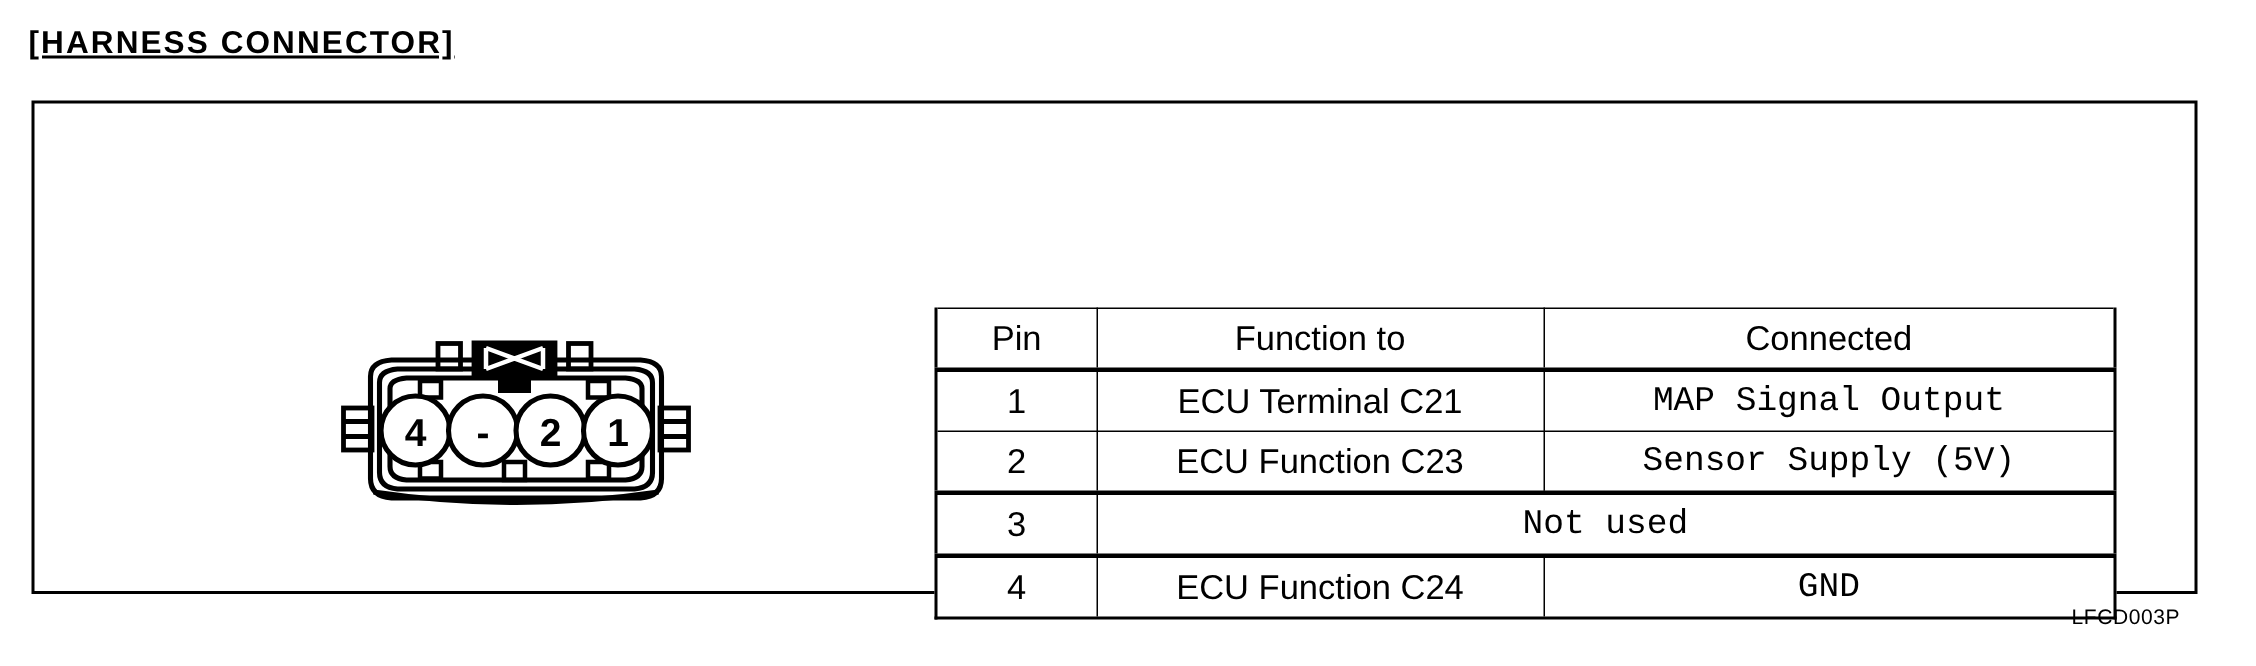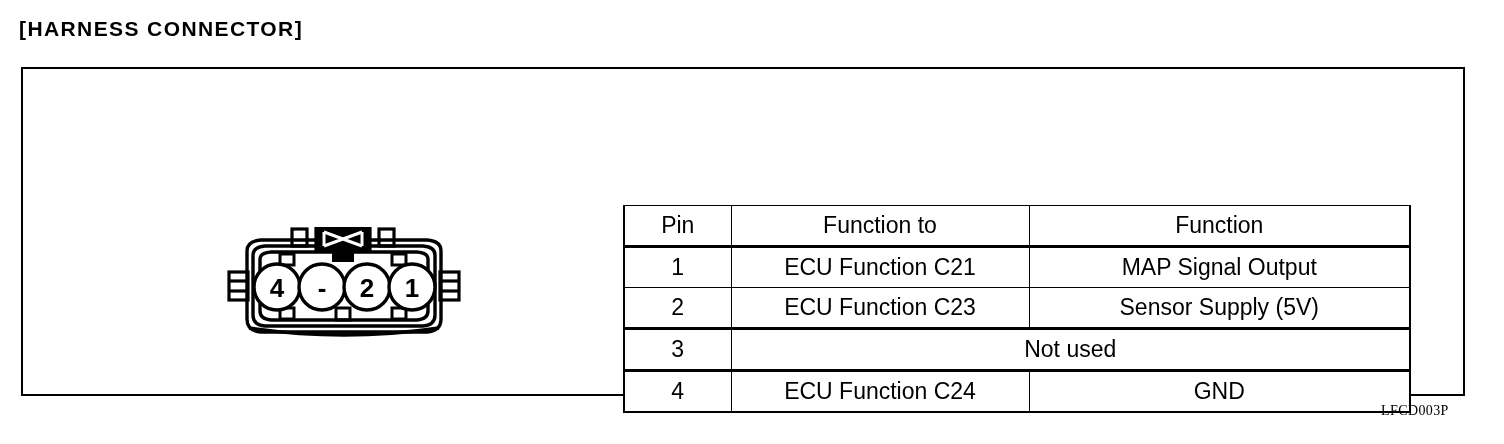--- a/index.html
+++ b/index.html
@@ -20,20 +20,21 @@
   
   #section-title {
     position: absolute;
     left: 19px;
     top: 18px;
     font-size: 21px;
     font-weight: bold;
     letter-spacing: 1.4px;
     white-space: nowrap;
     line-height: 1;
+    text-decoration: underline;
   }
 
   
   #figure-panel {
     position: absolute;
     left: 21px;
     top: 67px;
     width: 1444px;
     height: 329px;
     border: 2px solid #000000;
@@ -43,21 +44,20 @@
 
   
   #figure-code {
     position: absolute;
     left: 1381px;
     top: 404px;
     font-size: 14px;
     letter-spacing: 0.4px;
     white-space: nowrap;
     line-height: 1;
-    font-family: Liberation Serif, serif;
   }
 
   
   #connector-illustration {
     position: absolute;
     left: 196px;
     top: 158px;
     width: 250px;
     height: 122px;
   }
@@ -100,21 +100,21 @@
     white-space: nowrap;
     color: #000000;
     margin-left: 44px;
   }
   #pinout-table th {
     border-bottom-width: 3px;
   }
   #pinout-table thead tr th:first-child { border-left-width: 2px; }
   #pinout-table thead tr th:last-child  { border-right-width: 2px; }
   #pinout-table tbody tr td:first-child { border-left-width: 2px; }
-  #pinout-table tbody tr td:last-child  { border-right-width: 2px; }
+  #pinout-table tbody tr td:last-child  { border-right-width: 2px; font-family: Liberation Mono, monospace; }
   #pinout-table tbody tr:first-child td { border-top-width: 3px; }
   #pinout-table tbody tr:last-child td  { border-bottom-width: 2px; }
   
   #pinout-table tbody tr.sep-heavy td { border-top-width: 3px; }
 </style>
 </head>
 <body>
 
 <div id="section-title">[HARNESS CONNECTOR]</div>
 
@@ -192,27 +192,27 @@
   <table id="pinout-table">
     <colgroup>
       <col class="col-pin">
       <col class="col-connected">
       <col class="col-function">
     </colgroup>
     <thead>
       <tr>
         <th>Pin</th>
         <th>Function to</th>
-        <th>Function</th>
+        <th>Connected</th>
       </tr>
     </thead>
     <tbody>
       <tr>
         <td>1</td>
-        <td>ECU Function C21</td>
+        <td>ECU Terminal C21</td>
         <td>MAP Signal Output</td>
       </tr>
       <tr>
         <td>2</td>
         <td>ECU Function C23</td>
         <td>Sensor Supply (5V)</td>
       </tr>
       <tr class="sep-heavy">
         <td>3</td>
         <td colspan="2">Not used</td>

